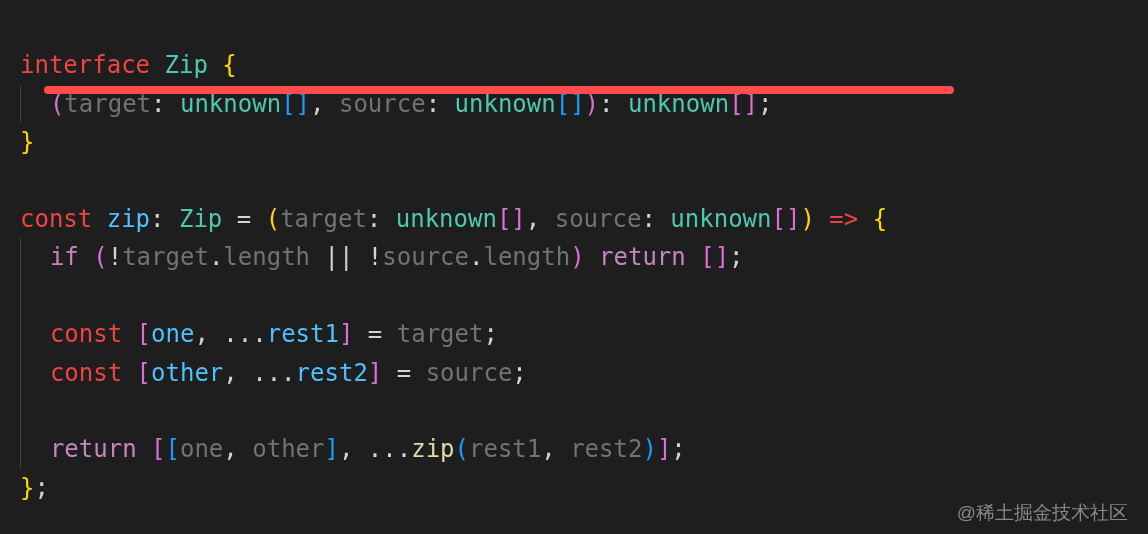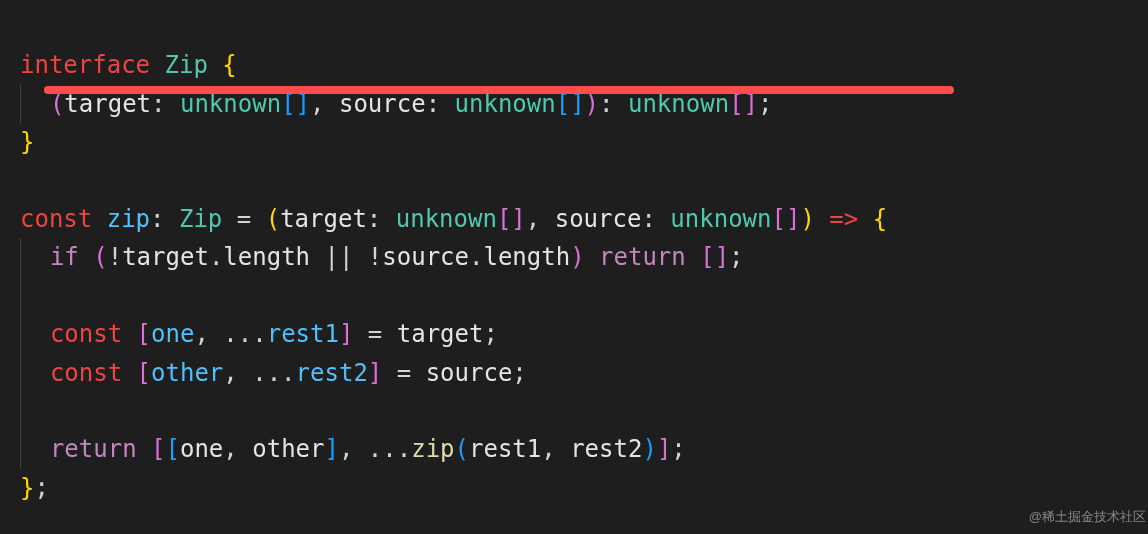--- a/index.html
+++ b/index.html
@@ -15,44 +15,44 @@
     overflow: hidden;
     position: relative;
   }
   .code-container {
     padding: 8px 20px;
     white-space: pre;
   }
   .tok-keyword { color: #ef4444; }
   .tok-ctrl { color: #c586c0; text-align: right; }
   .tok-type { color: #4ec9b0; }
-  .tok-var { color: #e5e5e5; }
+  .tok-var { color: #737373; }
   .tok-const { color: #4fc1ff; }
   .tok-func { color: #dcdcaa; }
   .tok-punct { color: #d4d4d4; }
   .tok-brace { color: #ffd700; }
   .tok-brace2 { color: #da70d6; }
   .tok-brace3 { color: #179fff; }
   .tok-semi { color: #d4d4d4; }
   .indent-bar {
     border-left: 1px solid #404040;
     display: inline-block;
   }
   .red-underline {
     position: absolute;
     height: 8px;
     background: #ff4d4d;
     border-radius: 4px;
   }
   .watermark {
     position: absolute;
-    right: 2px;
+    right: 20px;
     bottom: 6px;
     color: #888;
-    font-size: 13px;
+    font-size: 19px;
     font-family: sans-serif;
   }
 </style>
 </head>
 <body>
 
 <div class="code-container">
 <span><span class="tok-keyword">interface</span> <span class="tok-type">Zip</span> <span class="tok-brace">{</span></span>
 <span><span class="indent-bar"> </span> <span class="tok-brace2">(</span><span class="tok-var">target</span><span class="tok-punct">:</span> <span class="tok-type">unknown</span><span class="tok-brace3">[]</span><span class="tok-punct">, </span><span class="tok-var">source</span><span class="tok-punct">:</span> <span class="tok-type">unknown</span><span class="tok-brace3">[]</span><span class="tok-brace2">)</span><span class="tok-punct">:</span> <span class="tok-type">unknown</span><span class="tok-brace2">[]</span><span class="tok-semi">;</span></span>
 <span><span class="tok-brace">}</span></span>

